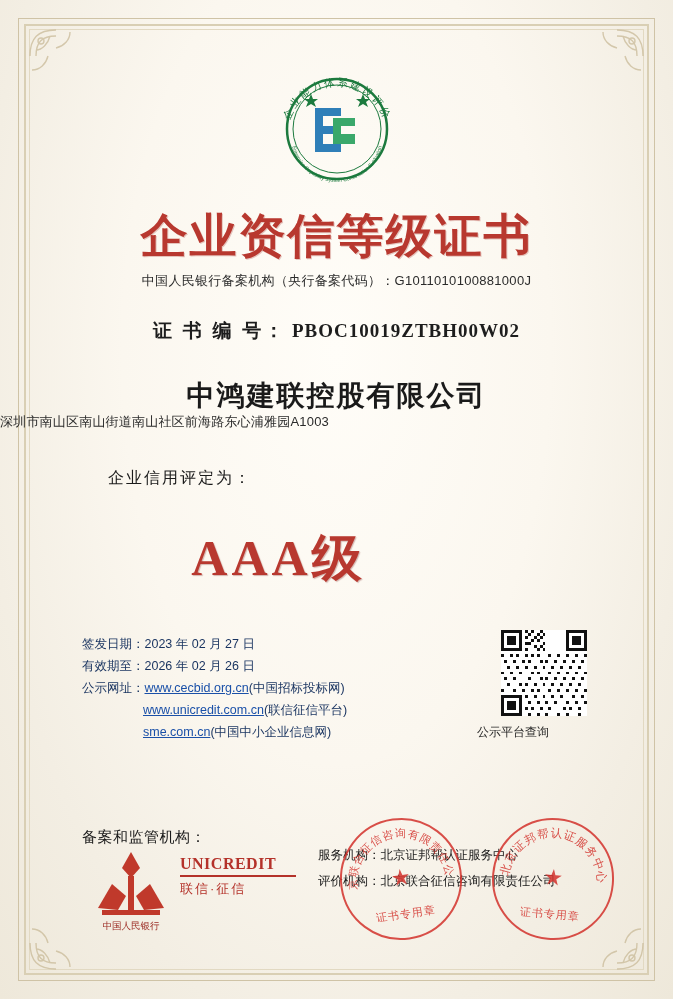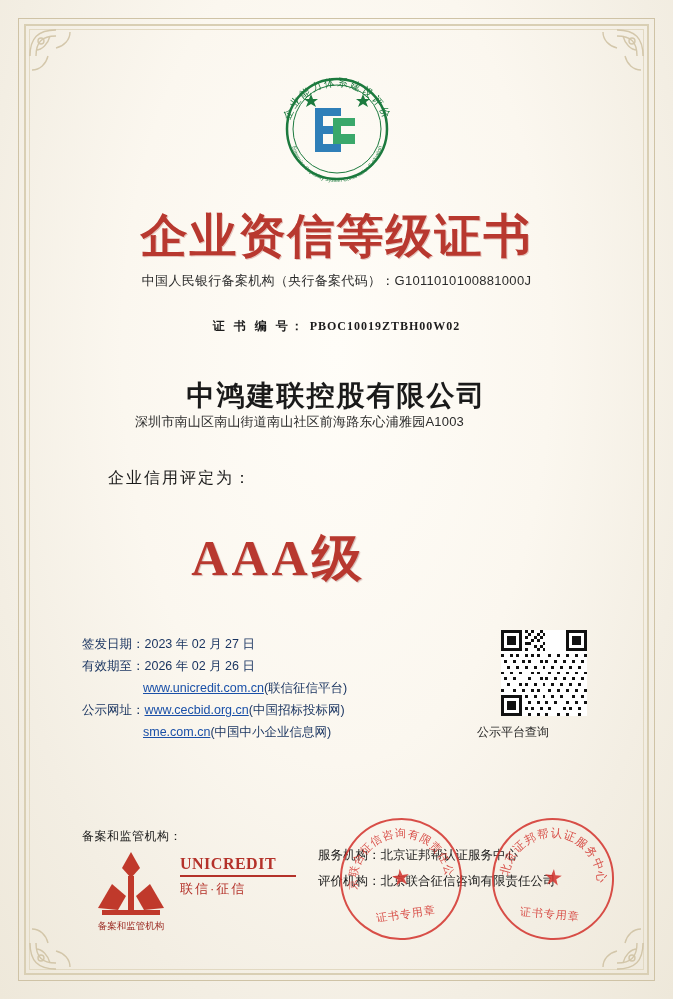--- a/index.html
+++ b/index.html
@@ -73,30 +73,30 @@
     text-shadow:1px 1px 0 rgba(160,40,30,.25);
   }
   .subtitle{
     position:absolute;top:272px;left:0;width:673px;text-align:center;
     font-size:13px;color:#2b2b2b;
     letter-spacing:.3px;
   }
   .certno{
     position:absolute;top:318px;left:0;width:673px;text-align:center;
     font-family:"Liberation Serif", serif;
-    font-size:12px;font-weight:700;color:#1d1d1d;letter-spacing:1px;
+    font-size:19px;font-weight:700;color:#1d1d1d;letter-spacing:1px;
   }
   .certno .lab{font-weight:700;letter-spacing:3px;}
   .company{
     position:absolute;top:377px;left:0;width:673px;text-align:center;
     font-family:"Liberation Serif", serif;
     font-size:28px;font-weight:700;color:#1a1a1a;letter-spacing:2px;
   }
   .address{
-    position:absolute;top:413px;left:0;width:599px;text-align:center;
+    position:absolute;top:413px;left:0;width:599px;
     font-size:13px;color:#2a2a2a;letter-spacing:.2px;
   }
   .rate-label{
     position:absolute;top:468px;left:108px;
     font-size:16px;color:#1b1b1b;letter-spacing:2px;
   }
   .grade{
     position:absolute;top:525px;left:0;width:557px;text-align:center;
     font-family:"Liberation Serif", serif;
     font-size:50px;font-weight:700;color:#b8382f;letter-spacing:4px;
@@ -120,21 +120,21 @@
   }
   .qr svg{display:block;}
   .qr-cap{
     position:absolute;right:62px;top:724px;width:134px;text-align:left;
     font-size:12px;color:#1f1f1f;
   }
 
   
   .reg-label{
     position:absolute;left:82px;top:828px;
-    font-size:12px;color:#1b1b1b;letter-spacing:.5px;text-align:center;
+    font-size:15px;color:#1b1b1b;letter-spacing:.5px;text-align:center;
   }
   .boc{
     position:absolute;left:88px;top:848px;width:86px;height:74px;
   }
   .boc-cap{
     position:absolute;left:78px;top:920px;width:106px;text-align:center;
     font-size:9.5px;color:#9b2a22;
   }
   .unicredit{
     position:absolute;left:180px;top:855px;width:120px;
@@ -271,25 +271,25 @@
     <div class="rate-label">企业信用评定为：</div>
     <div class="grade">AAA级</div>
 
     <div class="info">
       <div class="row">
         <span class="k">签发日期：</span><span class="v">2023 年 02 月 27 日</span>
       </div>
       <div class="row">
         <span class="k">有效期至：</span><span class="v">2026 年 02 月 26 日</span>
       </div>
+      <div class="row">
+        <span class="k">公示网址：</span><span class="url">www.cecbid.org.cn</span><span class="note">(中国招标投标网)</span>
+      </div>
       <div class="row" style="padding-left:61px;">
         <span class="url">www.unicredit.com.cn</span><span class="note">(联信征信平台)</span>
-      </div>
-      <div class="row">
-        <span class="k">公示网址：</span><span class="url">www.cecbid.org.cn</span><span class="note">(中国招标投标网)</span>
       </div>
       <div class="row" style="padding-left:61px;">
         <span class="url">sme.com.cn</span><span class="note">(中国中小企业信息网)</span>
       </div>
     </div>
 
     <div class="qr">
       <svg viewBox="0 0 29 29" width="86" height="86" shape-rendering="crispEdges">
         <rect width="29" height="29" fill="#ffffff"></rect>
         <g fill="#111">
@@ -433,21 +433,21 @@
       <svg viewBox="0 0 86 74">
         <g fill="#c0392b">
           <path d="M43 4 L52 20 L43 30 L34 20 Z"></path>
           <path d="M10 60 L24 36 L38 48 L30 62 Z"></path>
           <path d="M76 60 L62 36 L48 48 L56 62 Z"></path>
           <rect x="40" y="28" width="6" height="34"></rect>
           <rect x="14" y="62" width="58" height="5"></rect>
         </g>
       </svg>
     </div>
-    <div class="boc-cap">备案和监管机构</div>
+    <div class="boc-cap">中国人民银行</div>
 
     <div class="unicredit">
       <div class="en">UNICREDIT</div>
       <div class="bar"></div>
       <div class="cn">联信·征信</div>
     </div>
 
     <div class="agency">
       <div>
         <span>服务机构：</span><span>北京证邦帮认证服务中心</span>

